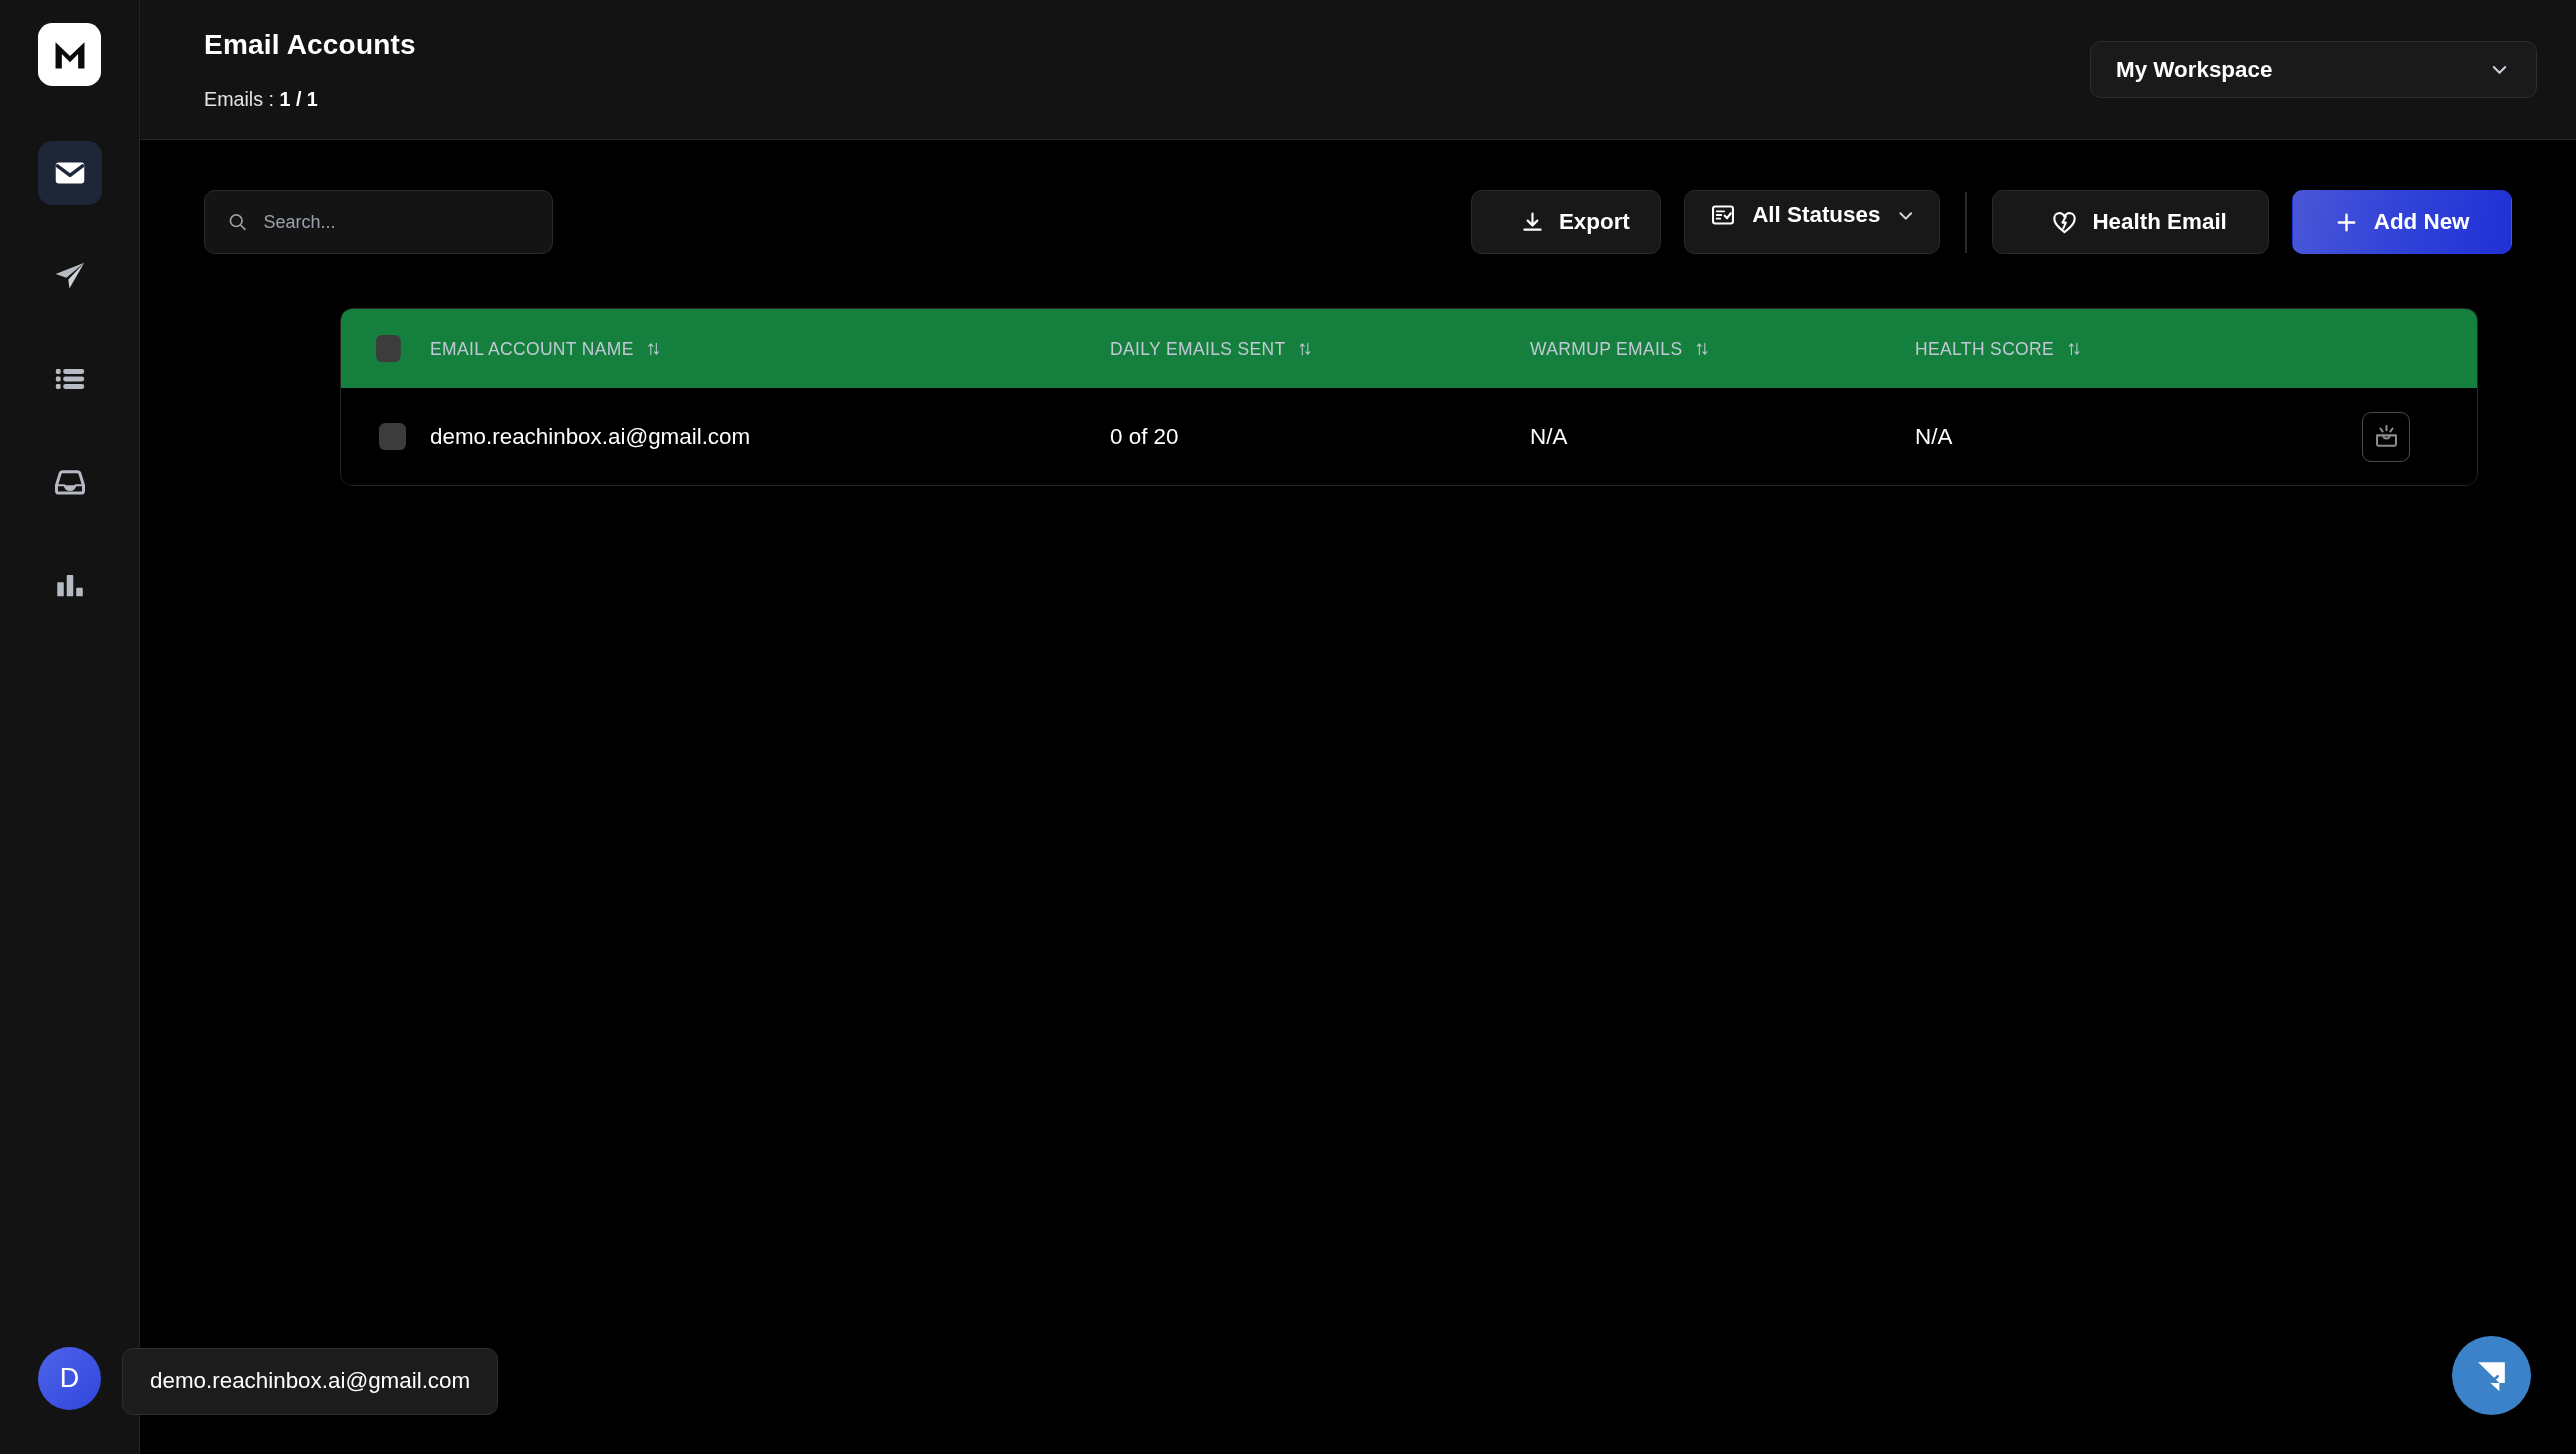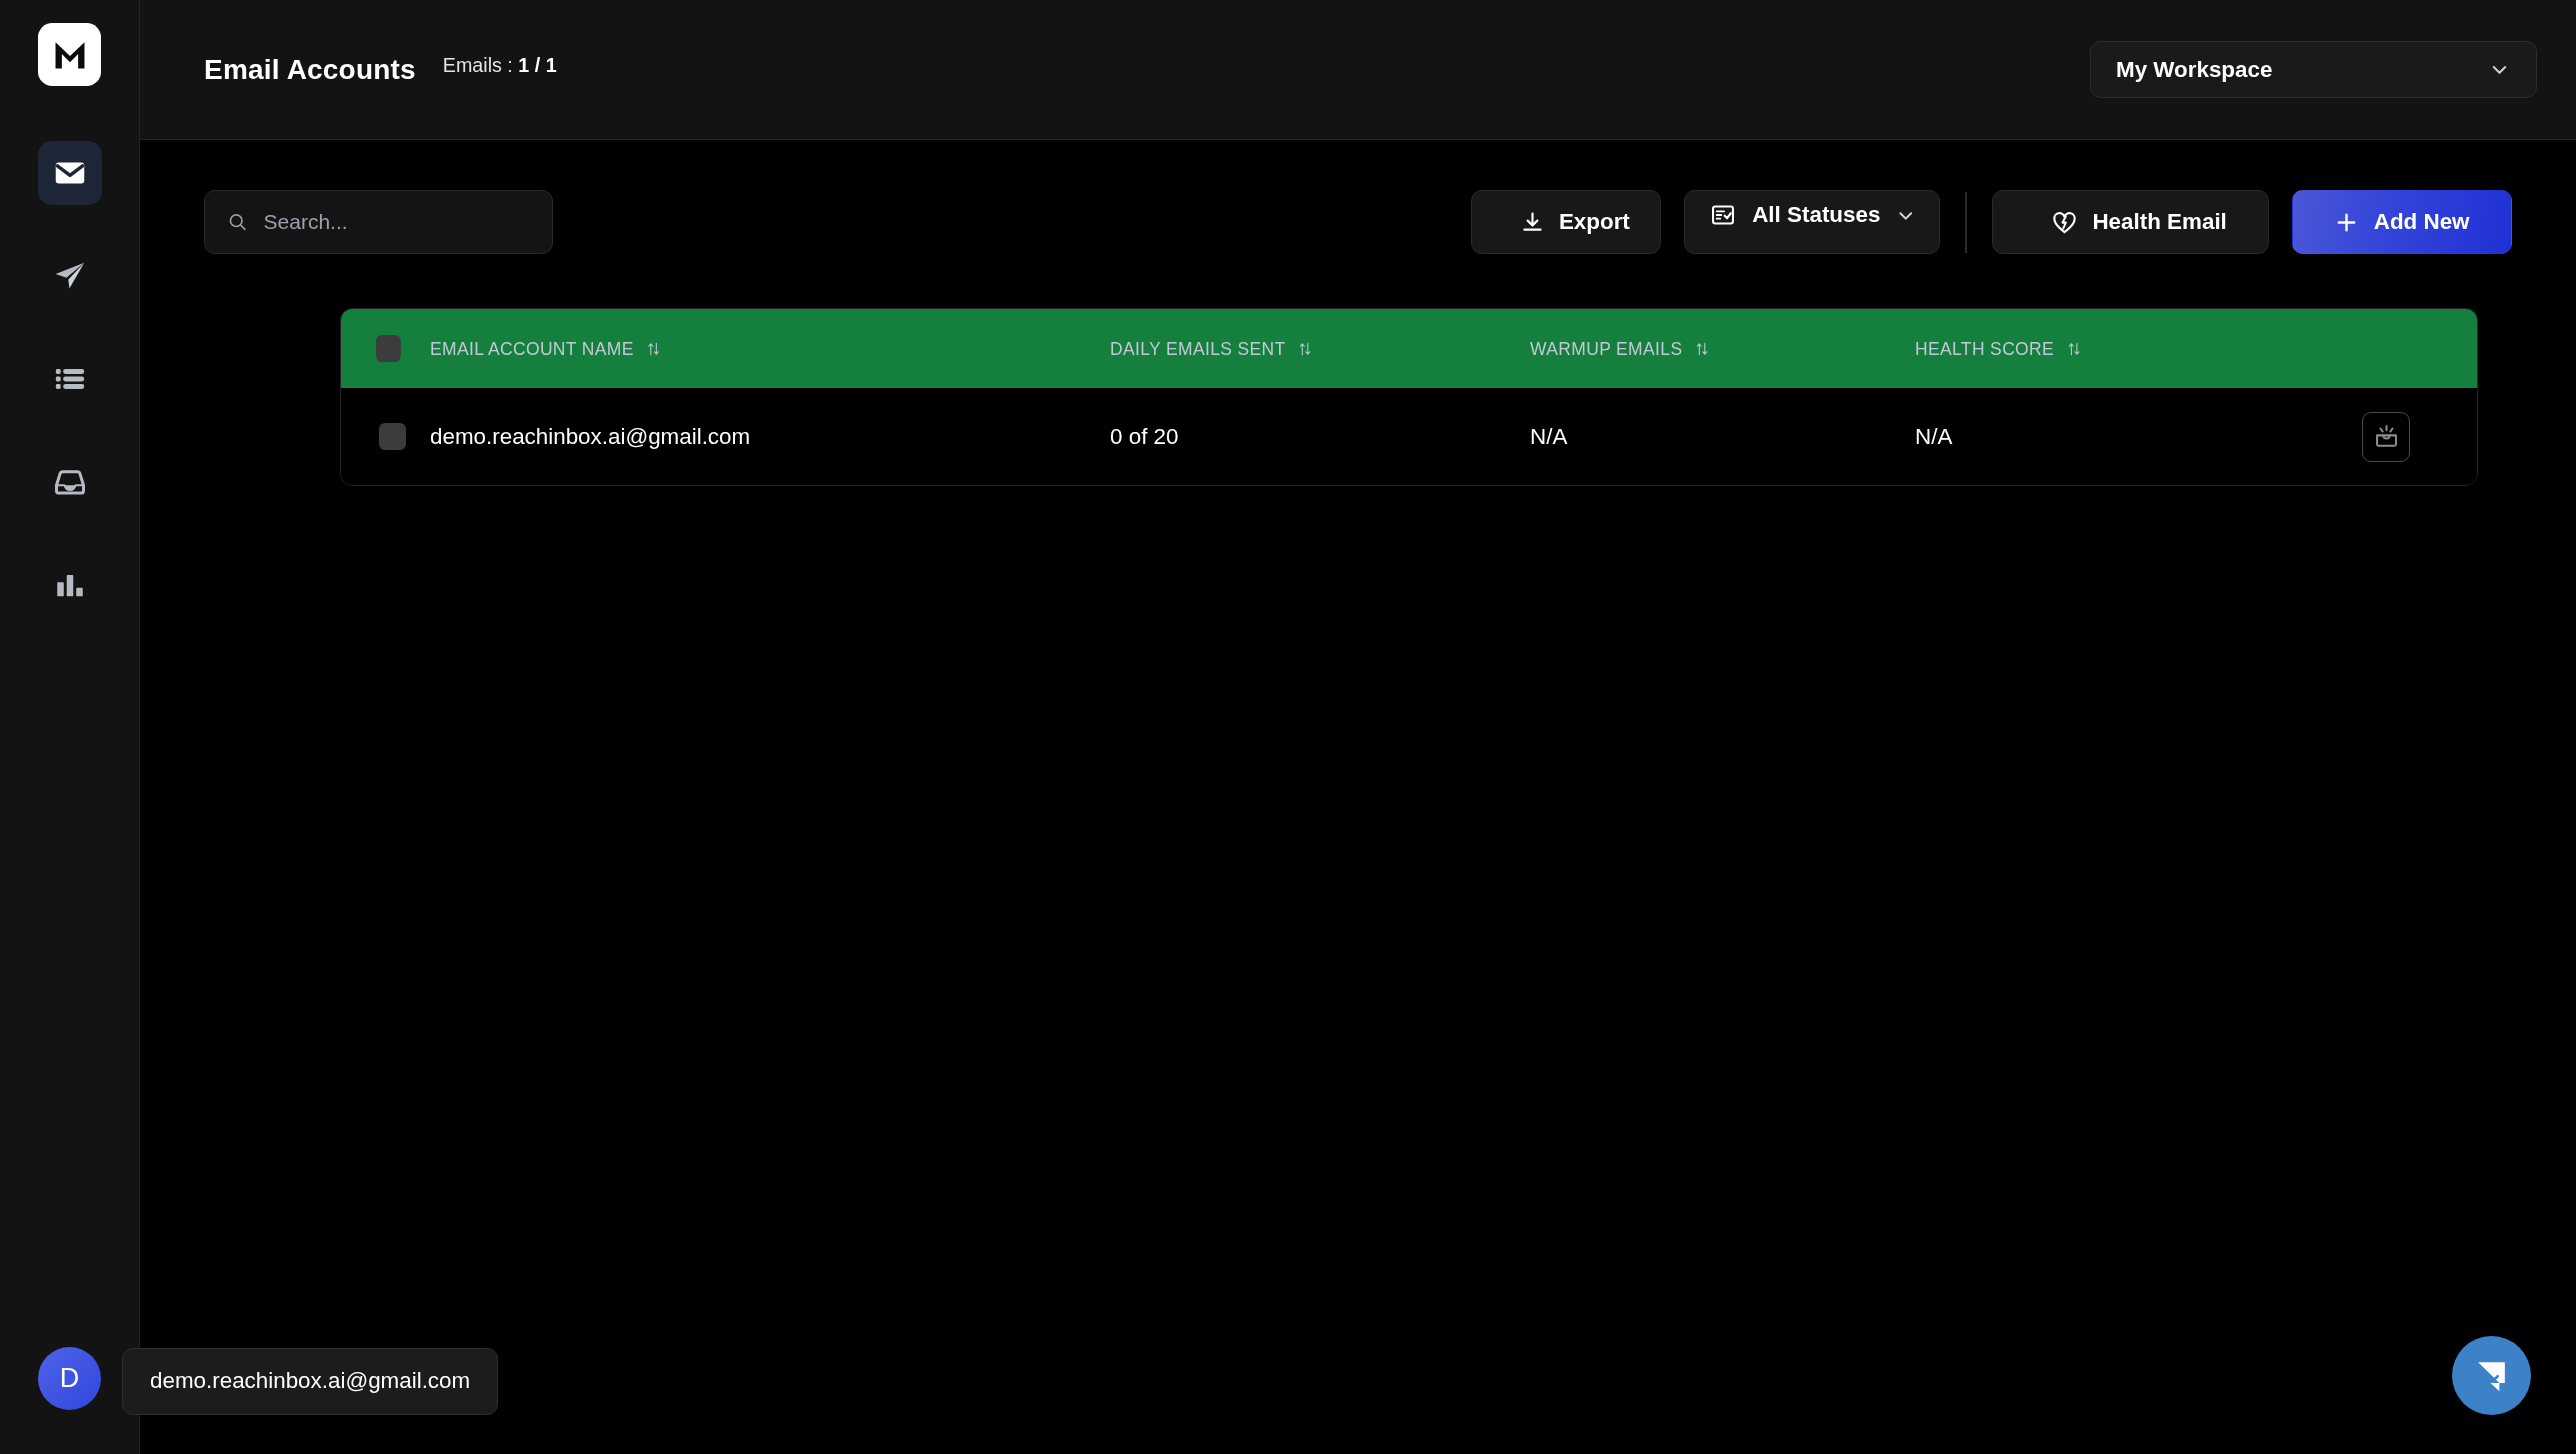--- a/index.html
+++ b/index.html
@@ -47,21 +47,21 @@
   .main { flex: 1 1 auto; display: flex; flex-direction: column; min-width: 0; position: relative; background: #000; }
 
   
   .topbar {
     height: 140px; background: #131313;
     border-bottom: 0.9px solid #242424;
     display: flex; align-items: center; justify-content: space-between;
     padding: 0 39px 0 64px;
     flex: 0 0 140px;
   }
-  .title-block { display: flex; flex-direction: row; gap: 27px; }
+  .title-block { display: flex; flex-direction: column; gap: 27px; }
   .page-title { font-size: 28px; font-weight: bold; color: #ffffff; letter-spacing: 0.2px; }
   .page-sub { font-size: 19.7px; color: #e2e4e8; font-weight: 400; }
   .page-sub b { color: #ffffff; font-weight: bold; }
 
   .workspace {
     width: 447px; height: 57px;
     background: #1a1a1a; border: 0.9px solid #2e2e2e; border-radius: 10.7px;
     display: flex; align-items: center; justify-content: space-between;
     padding: 0 25px 0 25px; cursor: pointer;
   }
@@ -73,21 +73,21 @@
     padding: 50px 64px 0 64px;
     gap: 0;
   }
   .search-wrap {
     width: 349px; height: 64px;
     background: #141414; border: 0.9px solid #2b2b2b; border-radius: 10.7px;
     display: flex; align-items: center; gap: 16px; padding: 0 21.5px;
   }
   .search-input {
     background: transparent; border: none; outline: none;
-    color: #d8dce3; font-size: 21px; font-family: "Liberation Sans", sans-serif;
+    color: #d8dce3; font-size: 18px; font-family: "Liberation Sans", sans-serif;
     width: 100%;
   }
   .search-input::placeholder { color: #9aa0ac; }
   .toolbar-spacer { flex: 1 1 auto; }
 
   .btn {
     height: 64px; border-radius: 10.7px;
     display: flex; align-items: center; justify-content: center; gap: 14.3px;
     font-size: 22.4px; font-weight: bold; color: #ffffff;
     cursor: pointer; border: 0.9px solid transparent;

